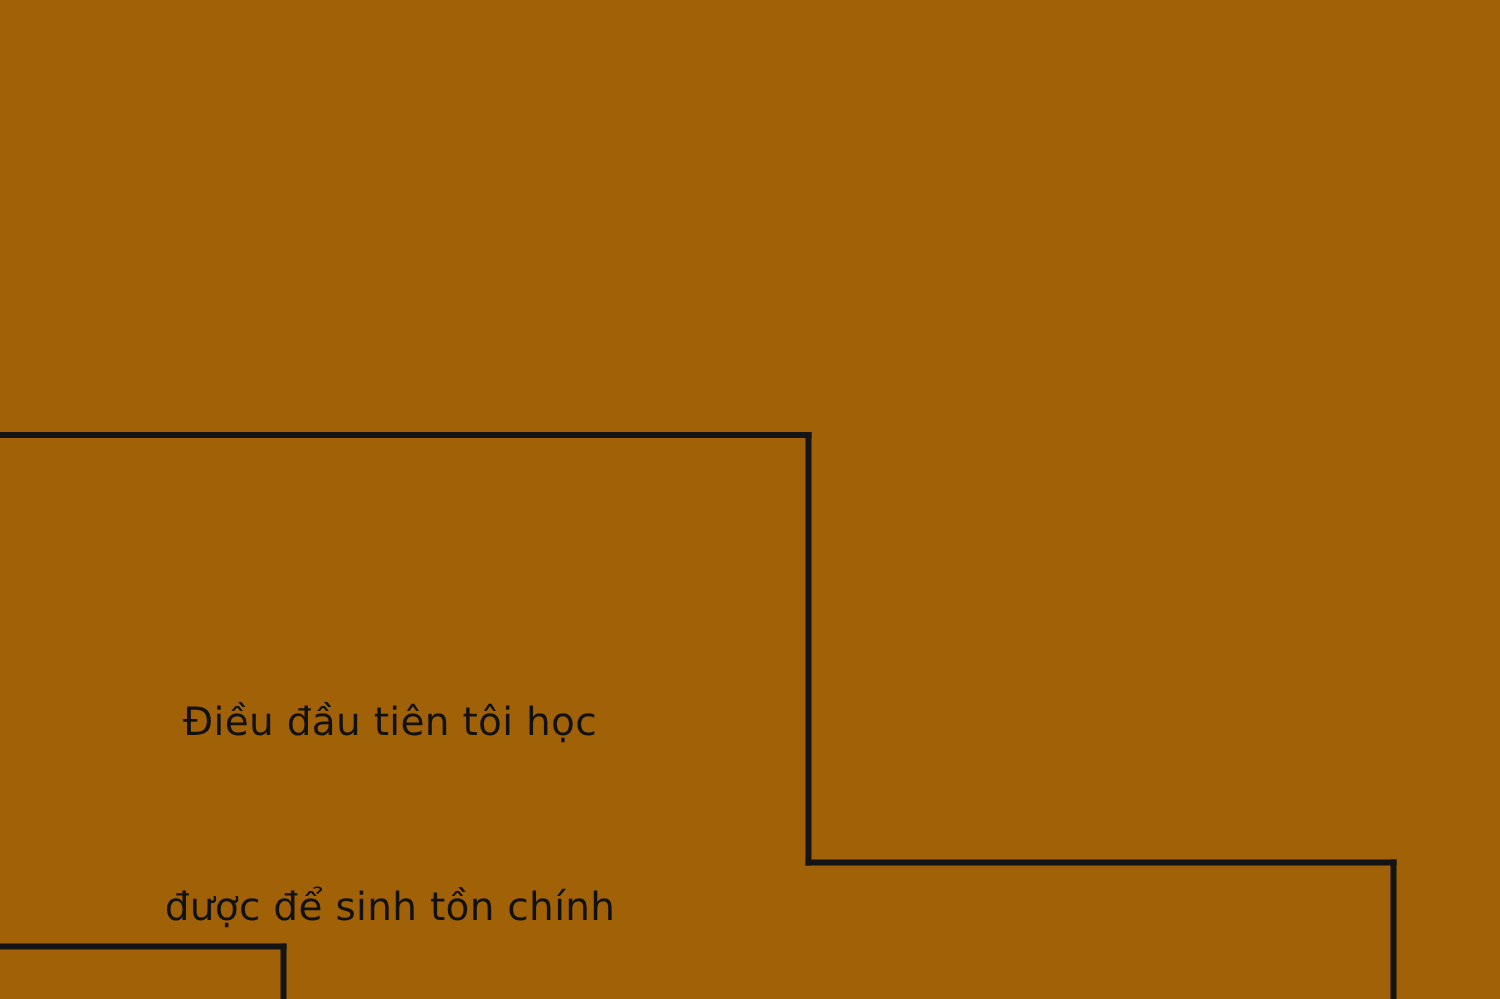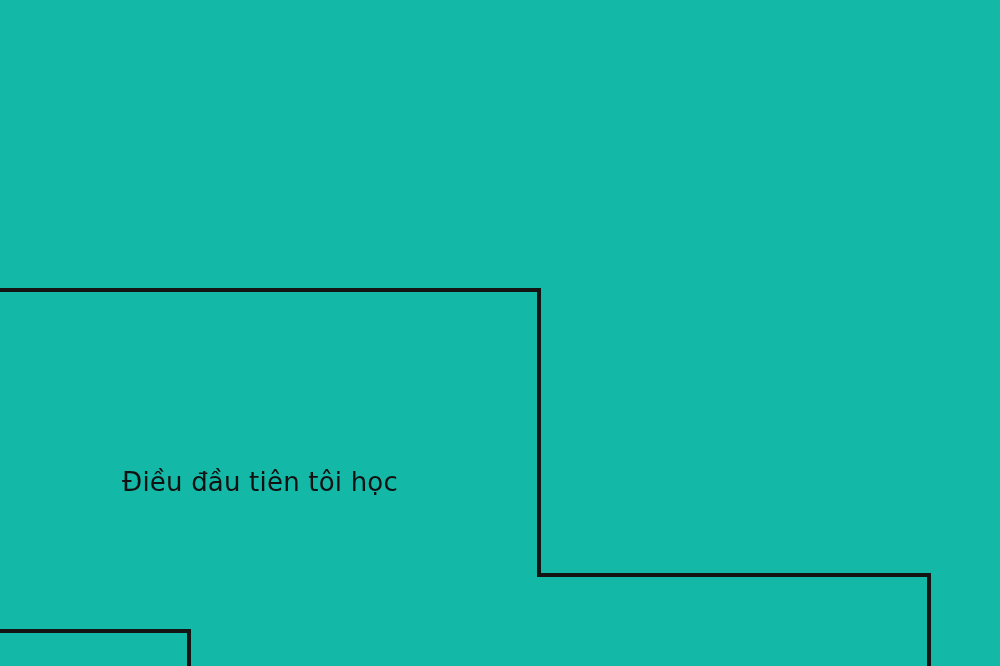--- a/index.html
+++ b/index.html
@@ -6,21 +6,21 @@
     margin: 0;
     padding: 0;
     background: #ffffff;
   }
 
   #page {
     position: relative;
     width: 1000px;
     height: 666px;
     overflow: hidden;
-    background: #14b8a6;
+    background: #a16207;
     font-family: "DejaVu Sans", sans-serif;
   }
 
   
   .panel-line {
     position: absolute;
     background: #141414;
   }
 
   
@@ -102,17 +102,18 @@
   <div class="panel-line" id="panel-lower-top-edge"></div>
 
   <div class="panel-line" id="panel-lower-right-edge"></div>
 
   <div class="panel-line" id="panel-bottomleft-top-edge"></div>
 
   <div class="panel-line" id="panel-bottomleft-right-edge"></div>
 
   <div id="narration-block">
     <span class="narration-line">Điều đầu tiên tôi học</span>
+    <span class="narration-line">được để sinh tồn chính</span>
     
     
   </div>
 
 </div>
 
 </body></html>

